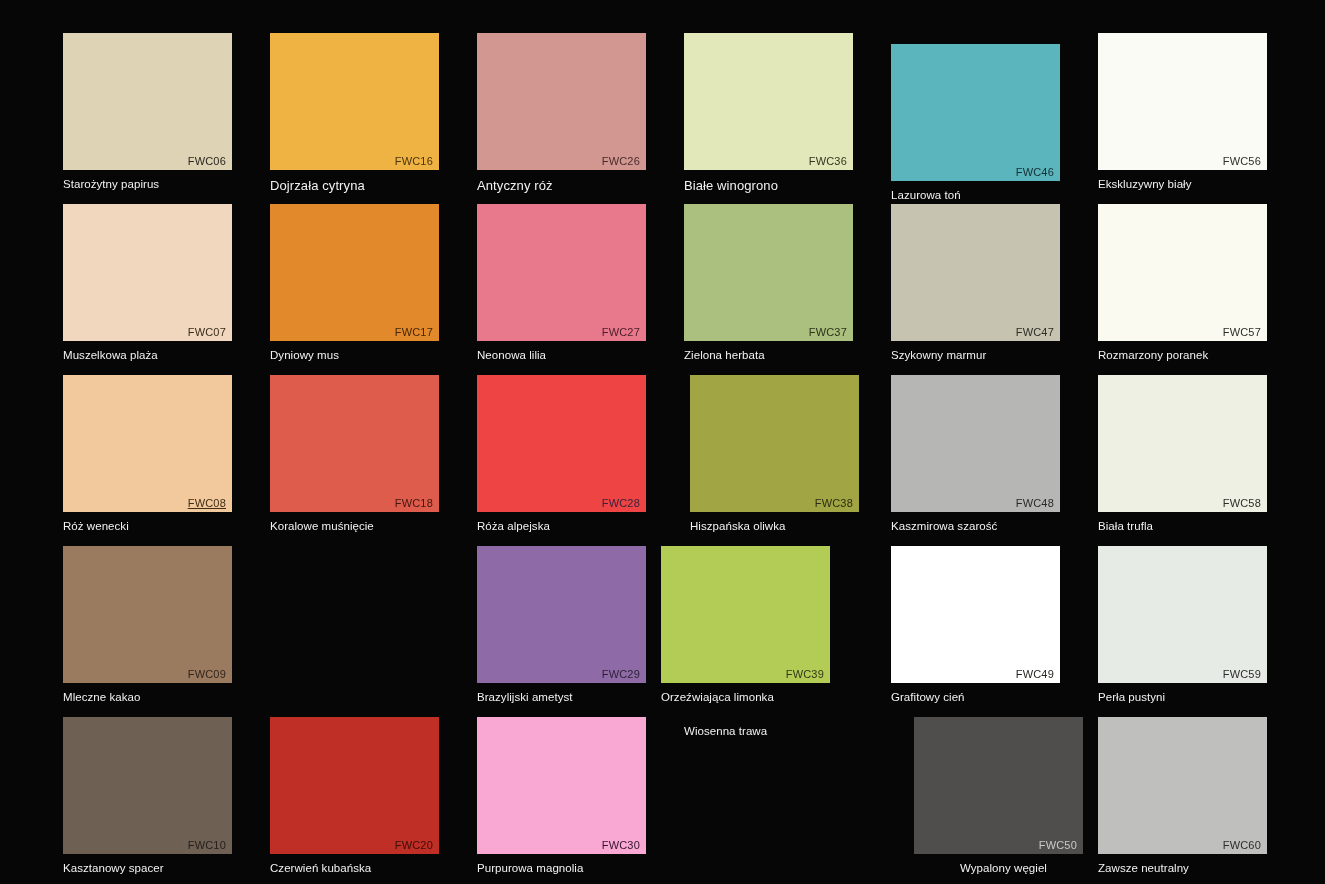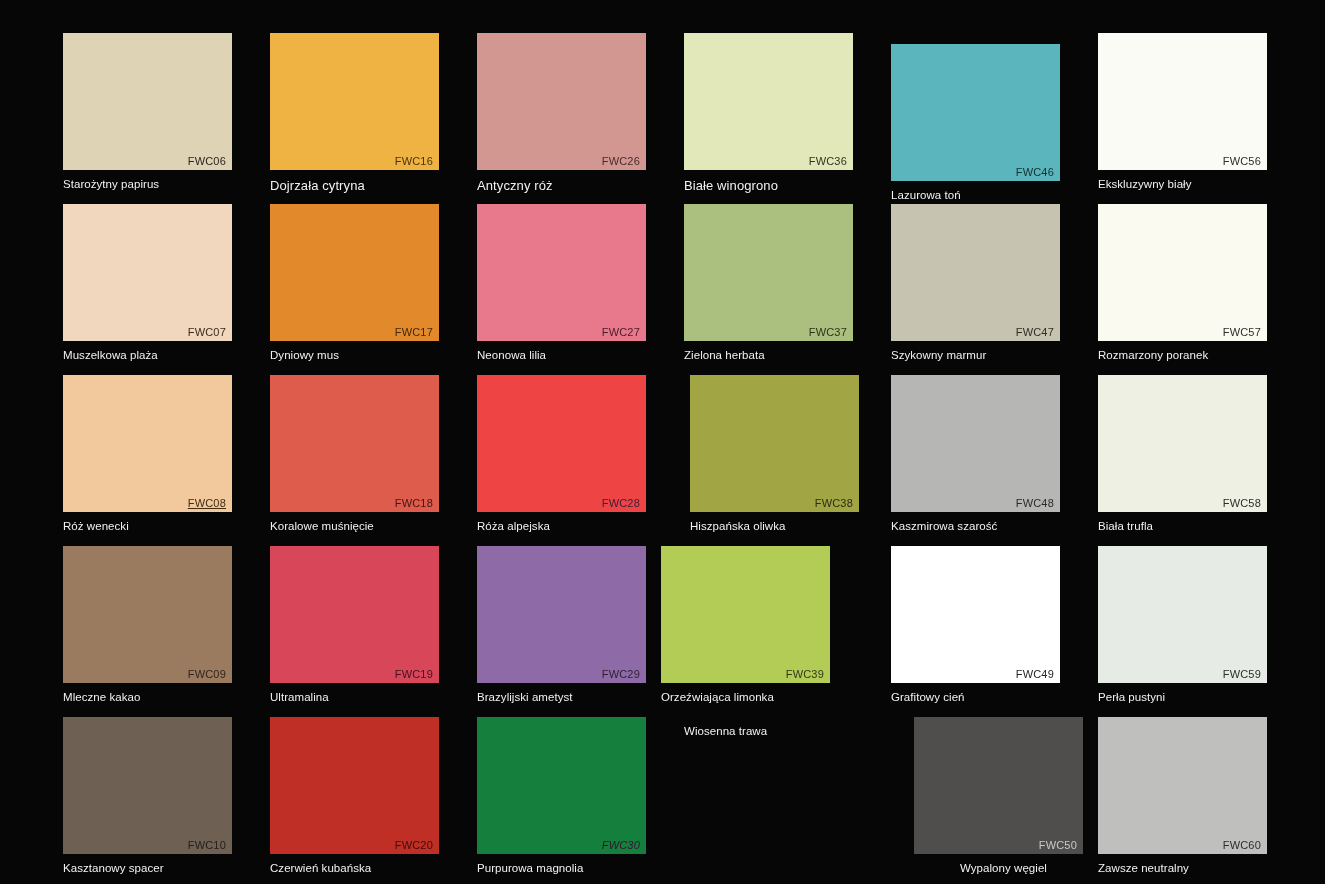--- a/index.html
+++ b/index.html
@@ -164,26 +164,20 @@
         <span class="swatch-code" style="color: rgb(45, 46, 40);">FWC58</span>
       </div>
       <div class="swatch-name">Biała trufla</div>
     </div>
     <div class="swatch-cell" style="left: 63px; top: 546px;">
       <div class="swatch-chip" style="background: rgb(155, 123, 96);">
         <span class="swatch-code" style="color: rgb(50, 36, 26);">FWC09</span>
       </div>
       <div class="swatch-name">Mleczne kakao</div>
     </div>
-    <div class="swatch-cell" style="left: 270px; top: 546px;">
-      <div class="swatch-chip" style="background: rgb(216, 70, 90);">
-        <span class="swatch-code" style="color: rgb(71, 16, 25);">FWC19</span>
-      </div>
-      <div class="swatch-name">Ultramalina</div>
-    </div>
     <div class="swatch-cell" style="left: 477px; top: 546px;">
       <div class="swatch-chip" style="background: rgb(142, 107, 166);">
         <span class="swatch-code" style="color: rgb(44, 31, 54);">FWC29</span>
       </div>
       <div class="swatch-name">Brazylijski ametyst</div>
     </div>
     <div class="swatch-cell" style="left: 661px; top: 546px;">
       <div class="swatch-chip" style="background: rgb(179, 204, 85);">
         <span class="swatch-code" style="color: rgb(49, 56, 26);">FWC39</span>
       </div>
@@ -207,21 +201,21 @@
       </div>
       <div class="swatch-name">Kasztanowy spacer</div>
     </div>
     <div class="swatch-cell" style="left: 270px; top: 717px;">
       <div class="swatch-chip" style="background: rgb(191, 47, 38);">
         <span class="swatch-code" style="color: rgb(61, 13, 9);">FWC20</span>
       </div>
       <div class="swatch-name">Czerwień kubańska</div>
     </div>
     <div class="swatch-cell" style="left: 477px; top: 717px;">
-      <div class="swatch-chip" style="background: #15803d; font-style: italic;">
+      <div class="swatch-chip" style="background: #f9a8d4;">
         <span class="swatch-code" style="color: rgb(51, 20, 43);">FWC30</span>
       </div>
       <div class="swatch-name">Purpurowa magnolia</div>
     </div>
     <div class="swatch-cell" style="left: 684px; top: 717px;">
       <div class="swatch-name">Wiosenna trawa</div>
     </div>
     <div class="swatch-cell" style="left: 914px; top: 717px; text-align: center;">
       <div class="swatch-chip" style="background: rgb(80, 77, 77);">
         <span class="swatch-code" style="color: rgb(201, 201, 201);">FWC50</span>

